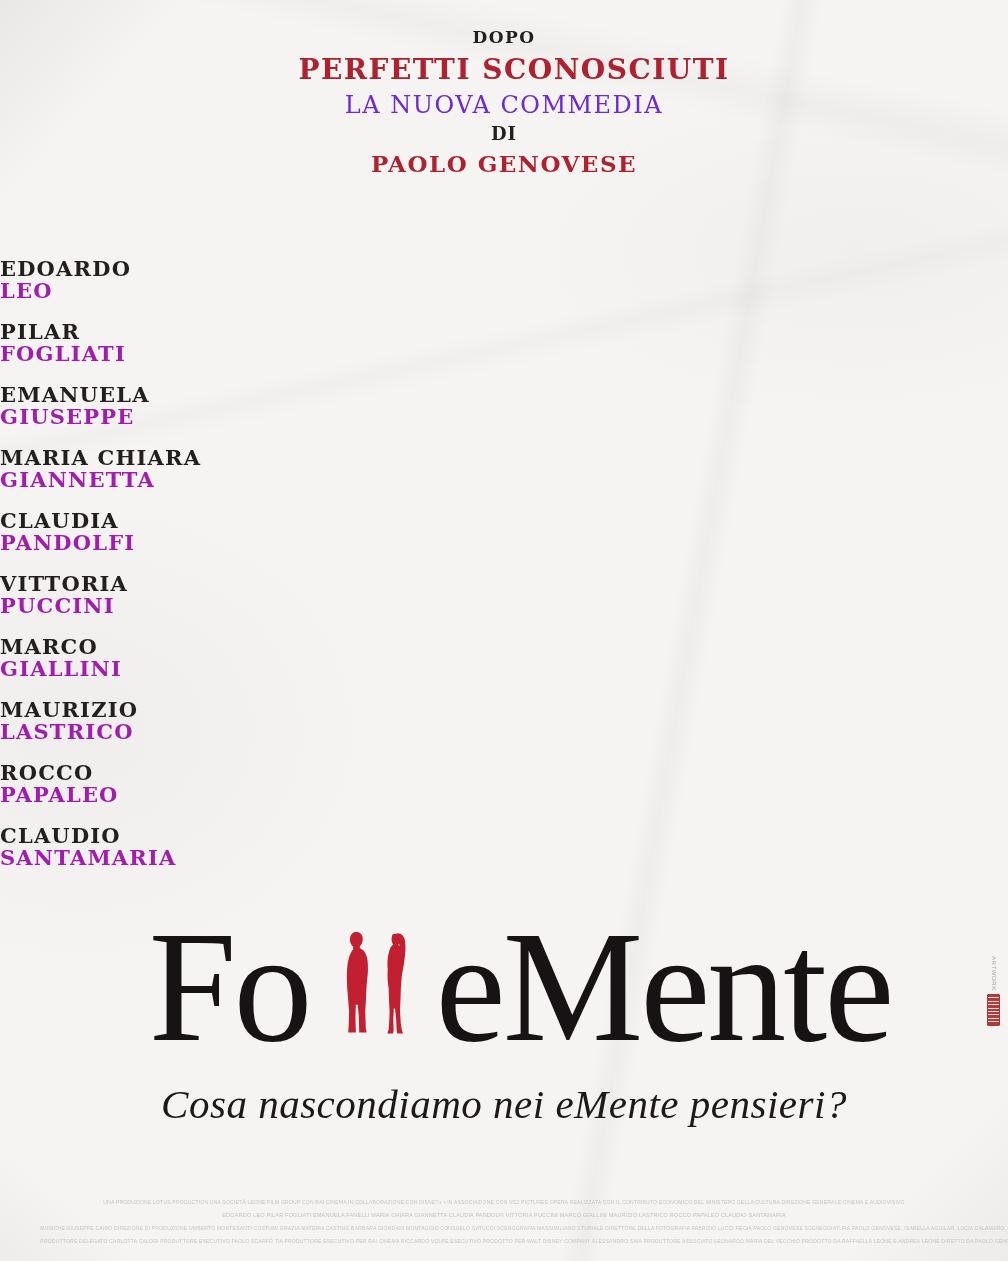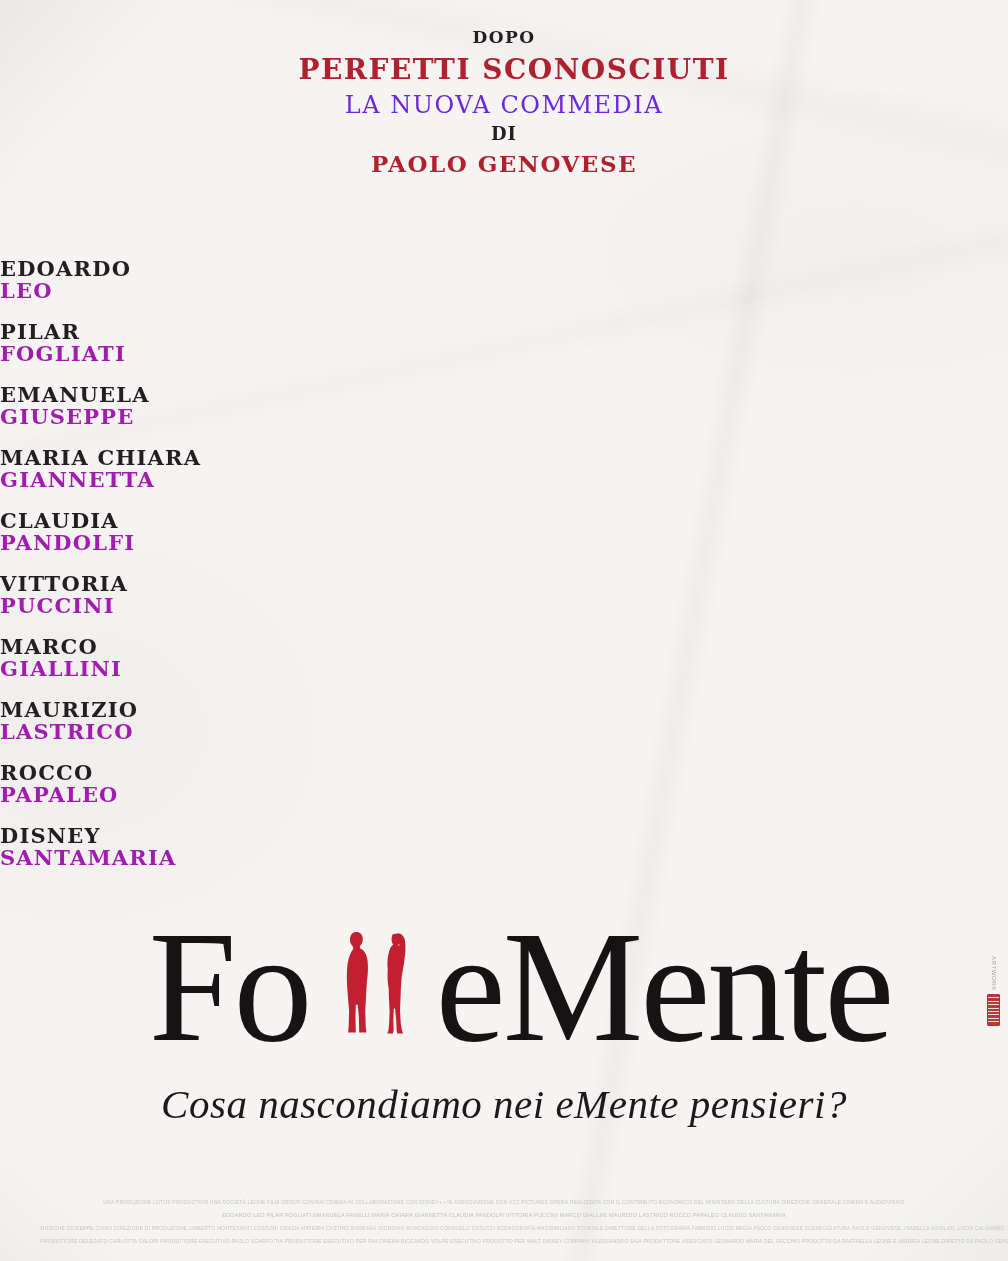--- a/index.html
+++ b/index.html
@@ -130,21 +130,21 @@
     </div>
     <div class="cast-entry">
       <div class="cast-first">MAURIZIO</div>
       <div class="cast-last">LASTRICO</div>
     </div>
     <div class="cast-entry">
       <div class="cast-first">ROCCO</div>
       <div class="cast-last">PAPALEO</div>
     </div>
     <div class="cast-entry">
-      <div class="cast-first">DISNEY</div>
+      <div class="cast-first">CLAUDIO</div>
       <div class="cast-last">SANTAMARIA</div>
     </div>
   </div>
 
   <div class="title-row layer">
     <span class="title-text">Fo</span>
     <span class="couple">
 
       <svg width="37" height="119" viewBox="0 0 44 124" aria-hidden="true">
         <path fill="#c22031" d="M21.5,2 C26.5,1.2 30.2,4.4 30.6,9.2 C31,13.2 29.6,16.6 27.2,18.8 L27.2,21.2 C32.4,23.4 35.4,28.6 36.3,35.5 C37.2,44 36.8,52 35.8,58.5 L34.8,72 C34.6,80 34.2,88 33.6,96 L34.2,116 L35.2,121.5 L26.4,121.5 L26,103 L24.6,88.5 L22.4,88.5 L21.9,103 L22.4,121.5 L13.3,121.5 L13.9,114 L14.4,96 L12.9,78 C11.9,68 11.4,58 11.9,48 C12.4,38.5 14.2,28.5 19.2,22.4 L19.2,19.4 C16.2,17 15,13.4 15.5,9.4 C16,5.2 18.3,2.5 21.5,2 Z"></path>

